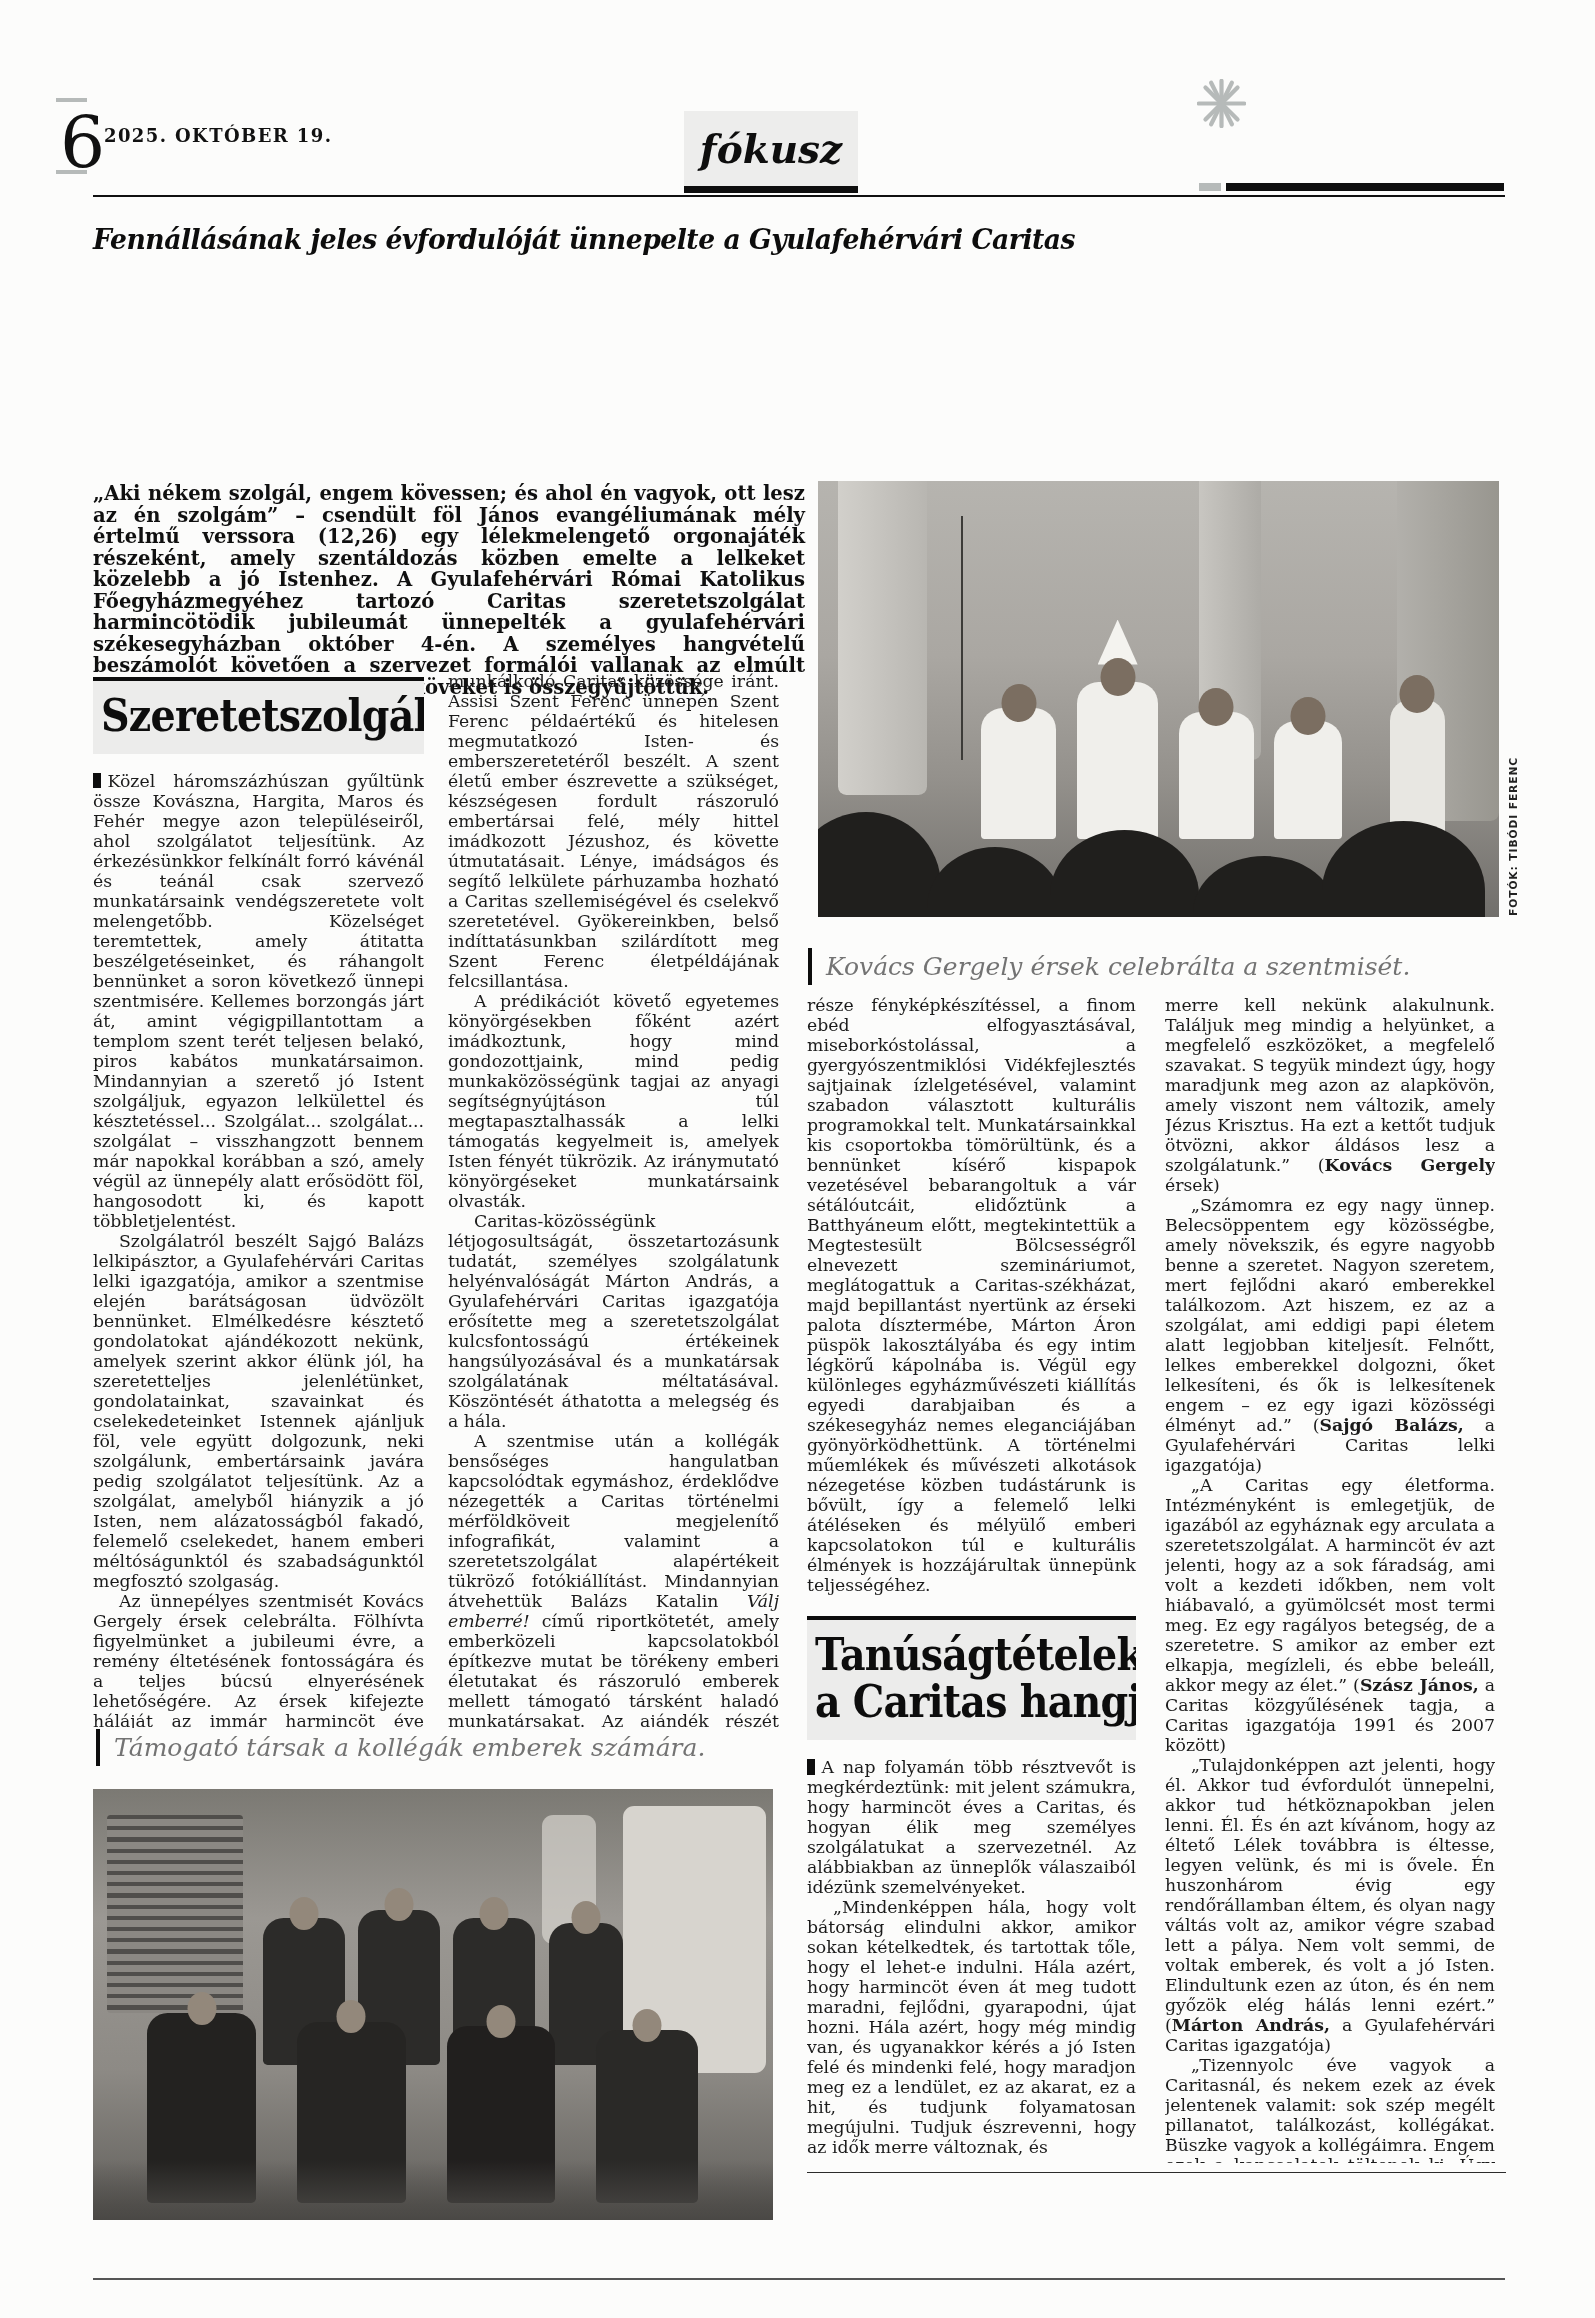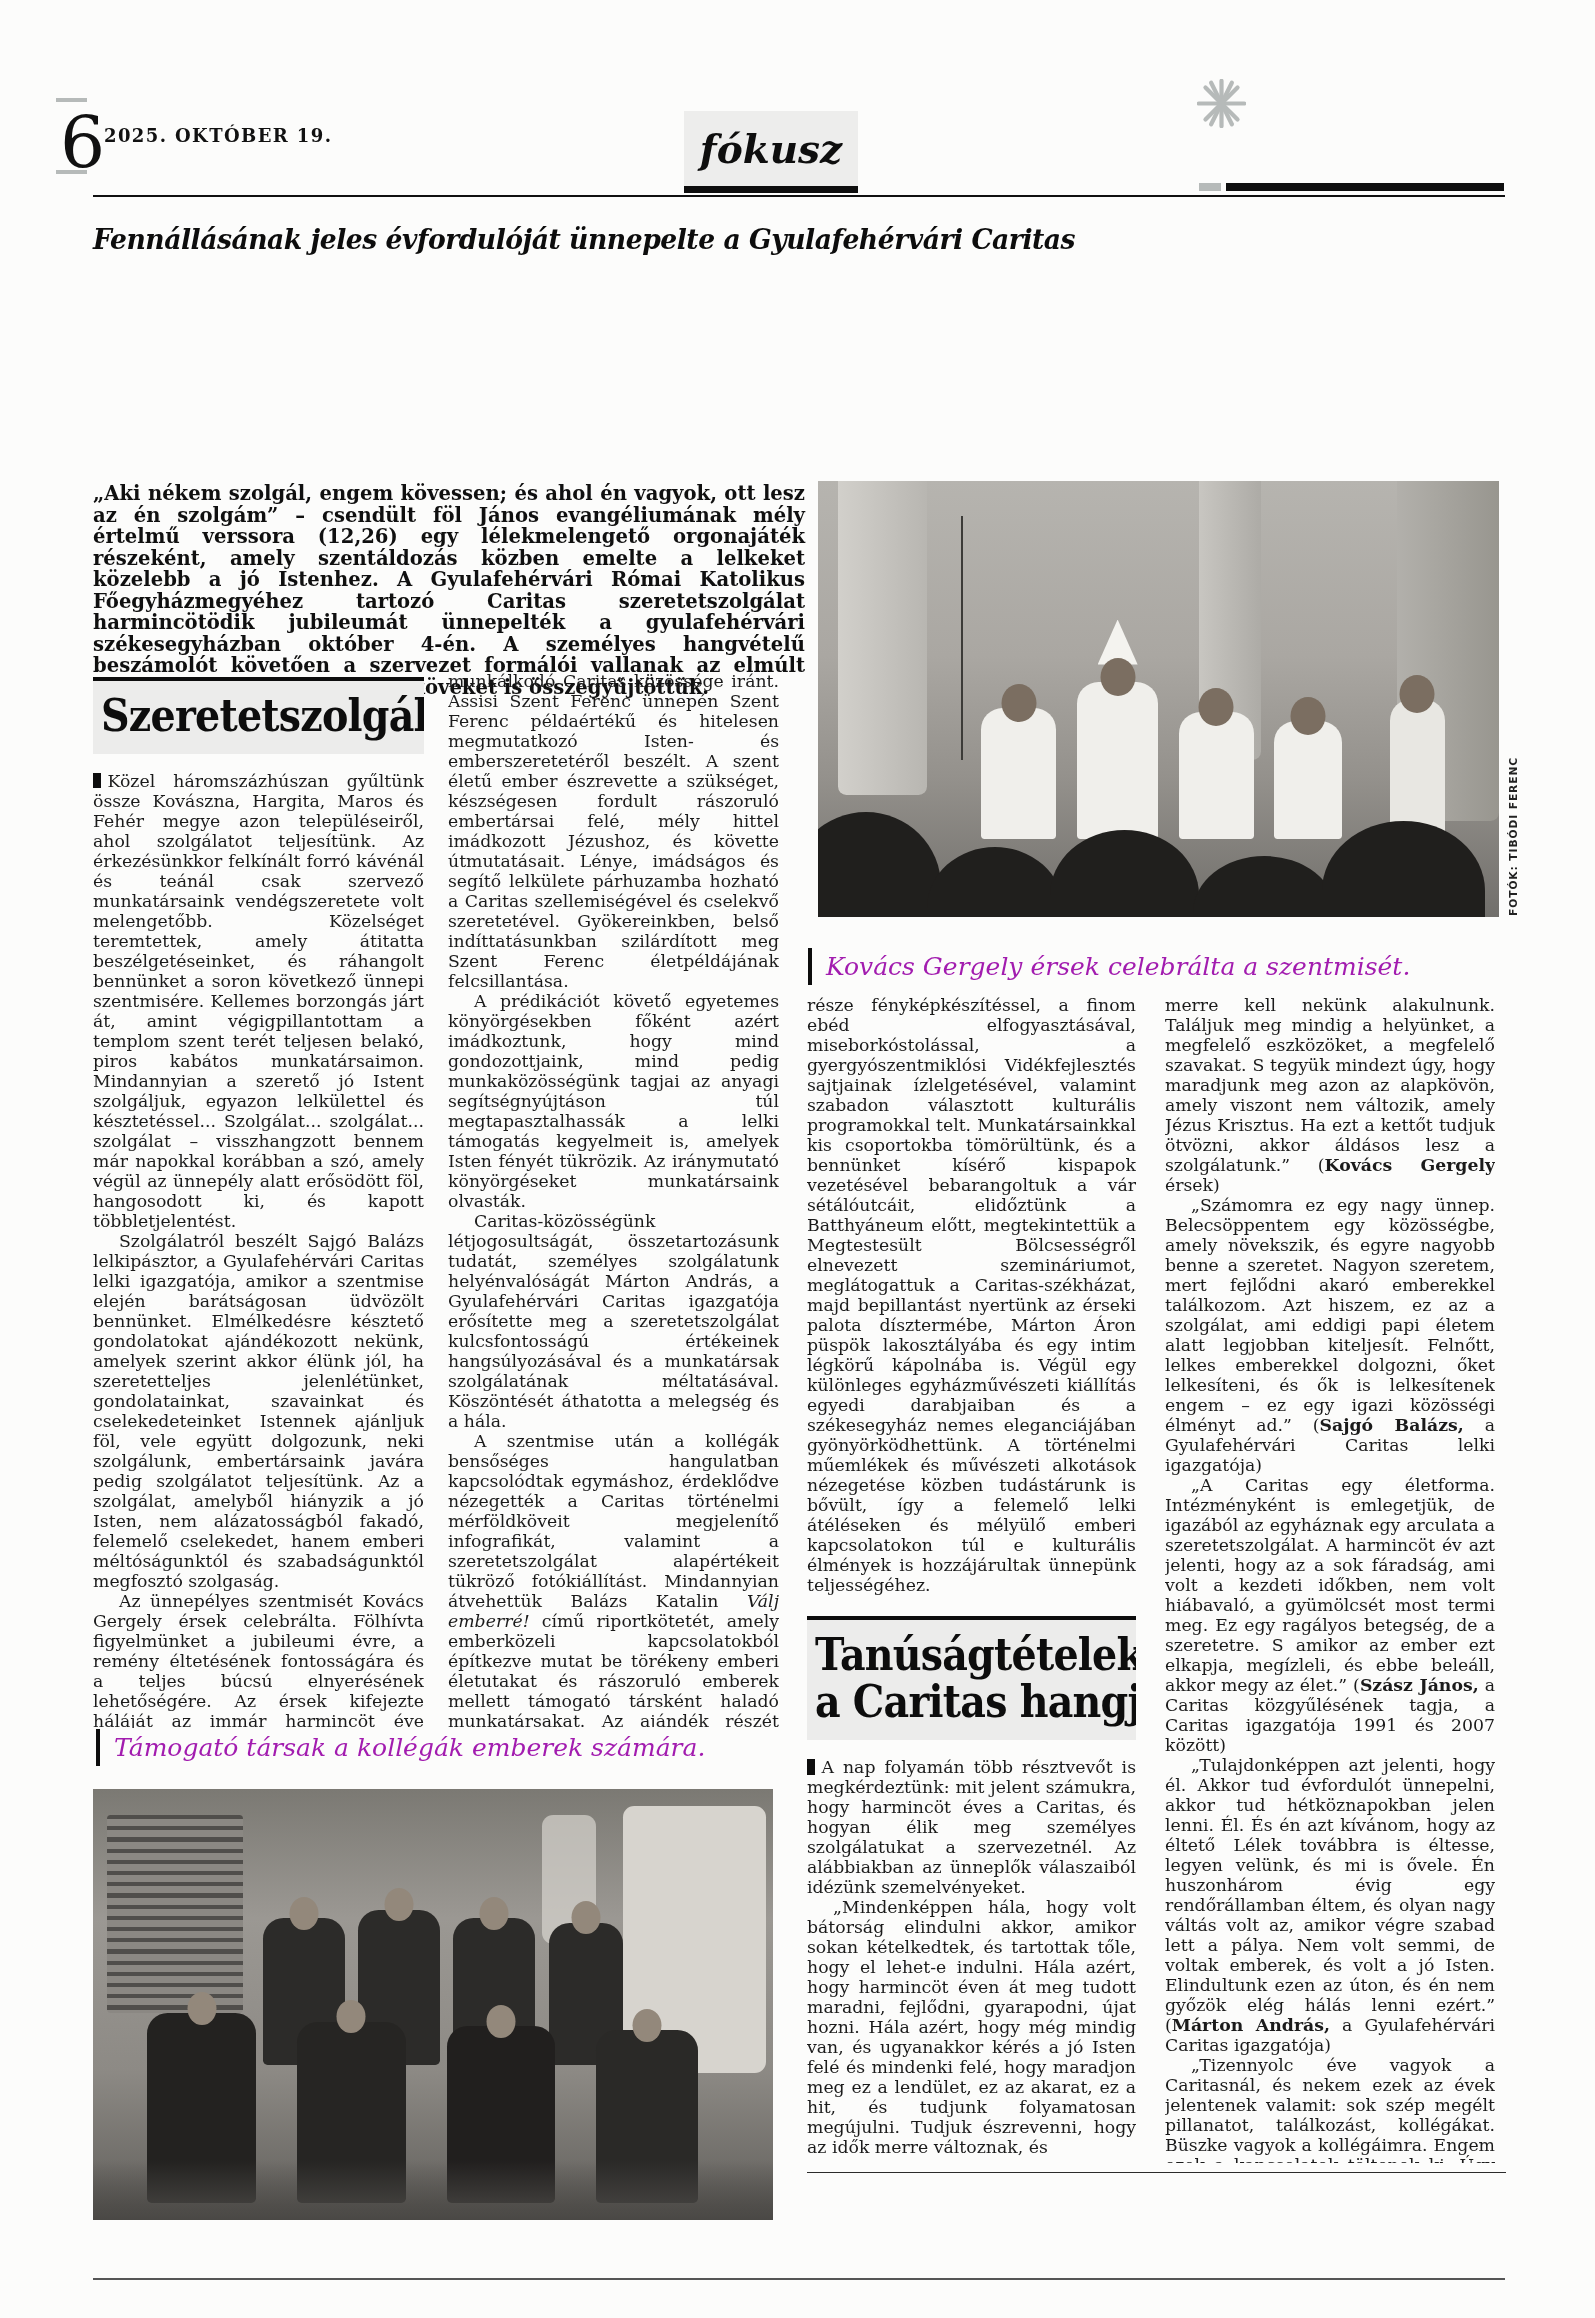--- a/index.html
+++ b/index.html
@@ -29,21 +29,21 @@
   .col{position:absolute;overflow:hidden;}
   .par{margin:0;text-align:justify;font-size:17.3px;line-height:20px;color:#1b1b1b;}
   .par.indent{text-indent:26px;}
   .pmark{display:inline-block;width:7.5px;height:15.4px;background:#0d0d0d;margin-right:7px;vertical-align:-1.4px;}
   .sec-head{background:#ececeb;border-top:4.7px solid #0d0d0d;padding:11.2px 8.4px 14px 8.4px;margin:0 0 17px 0;}
   .sec-head .t{font-size:45px;font-weight:700;letter-spacing:-0.9px;line-height:1.06;color:#0d0d0d;white-space:nowrap;}
   .sec-head.mid{margin:20.6px 0 17px 0;}
 
   
   .cap-bar{width:4.2px;background:#0d0d0d;}
-  .caption{font-style:italic;font-size:25px;color:#a21caf;white-space:nowrap;}
+  .caption{font-style:italic;font-size:25px;color:#737373;white-space:nowrap;}
   .credit{writing-mode:vertical-rl;transform:rotate(180deg);font:700 10.7px "DejaVu Sans",sans-serif;
           letter-spacing:0.9px;color:#222;white-space:nowrap;}
 
   .rule-thin{background:#2b2b2b;}
 
   
   .photo{position:absolute;overflow:hidden;}
   .photo-top{background:linear-gradient(180deg,#b6b4af 0%,#aaa7a2 40%,#94918c 68%,#716f6b 100%);}
   .pillar{position:absolute;top:0;border-radius:0 0 8.4px 8.4px;}
   .clergy{position:absolute;background:#f0efeb;border-radius:21.5px 21.5px 3.7px 3.7px;}

